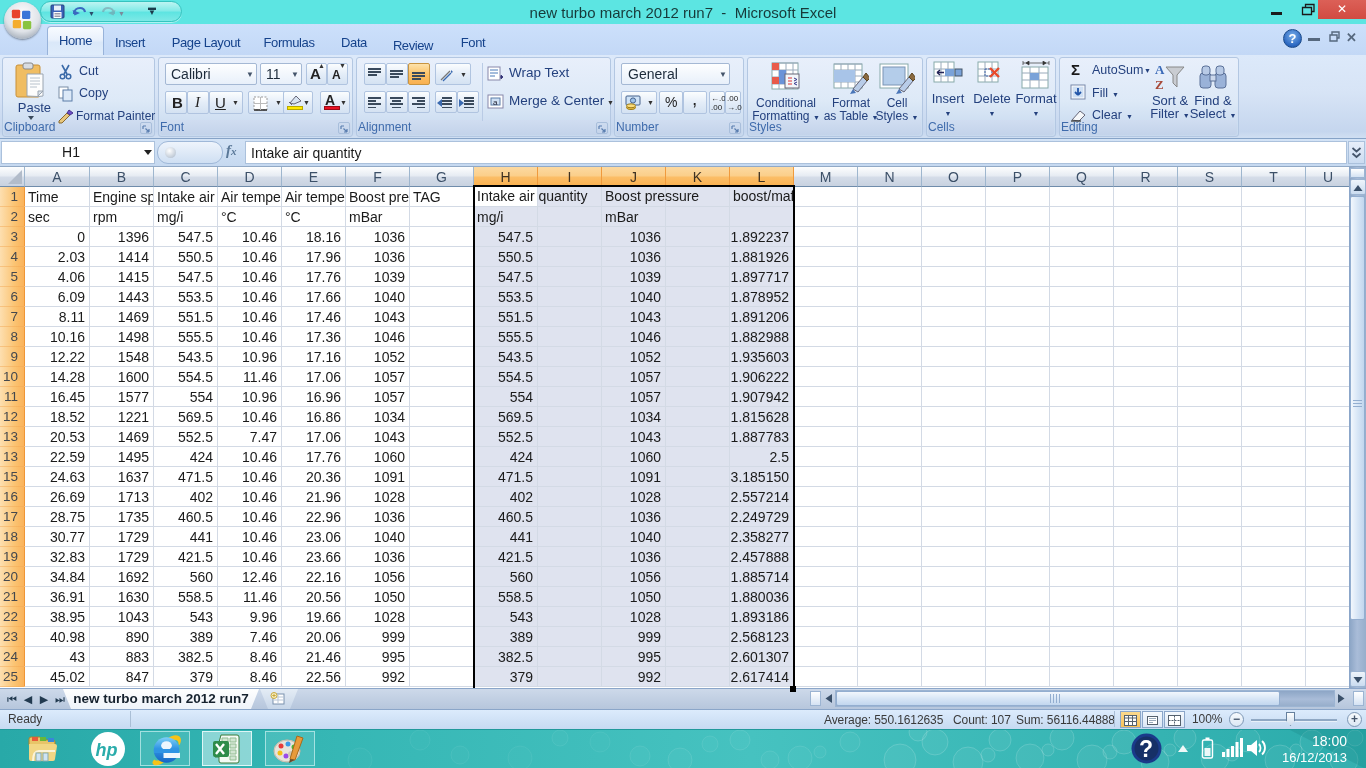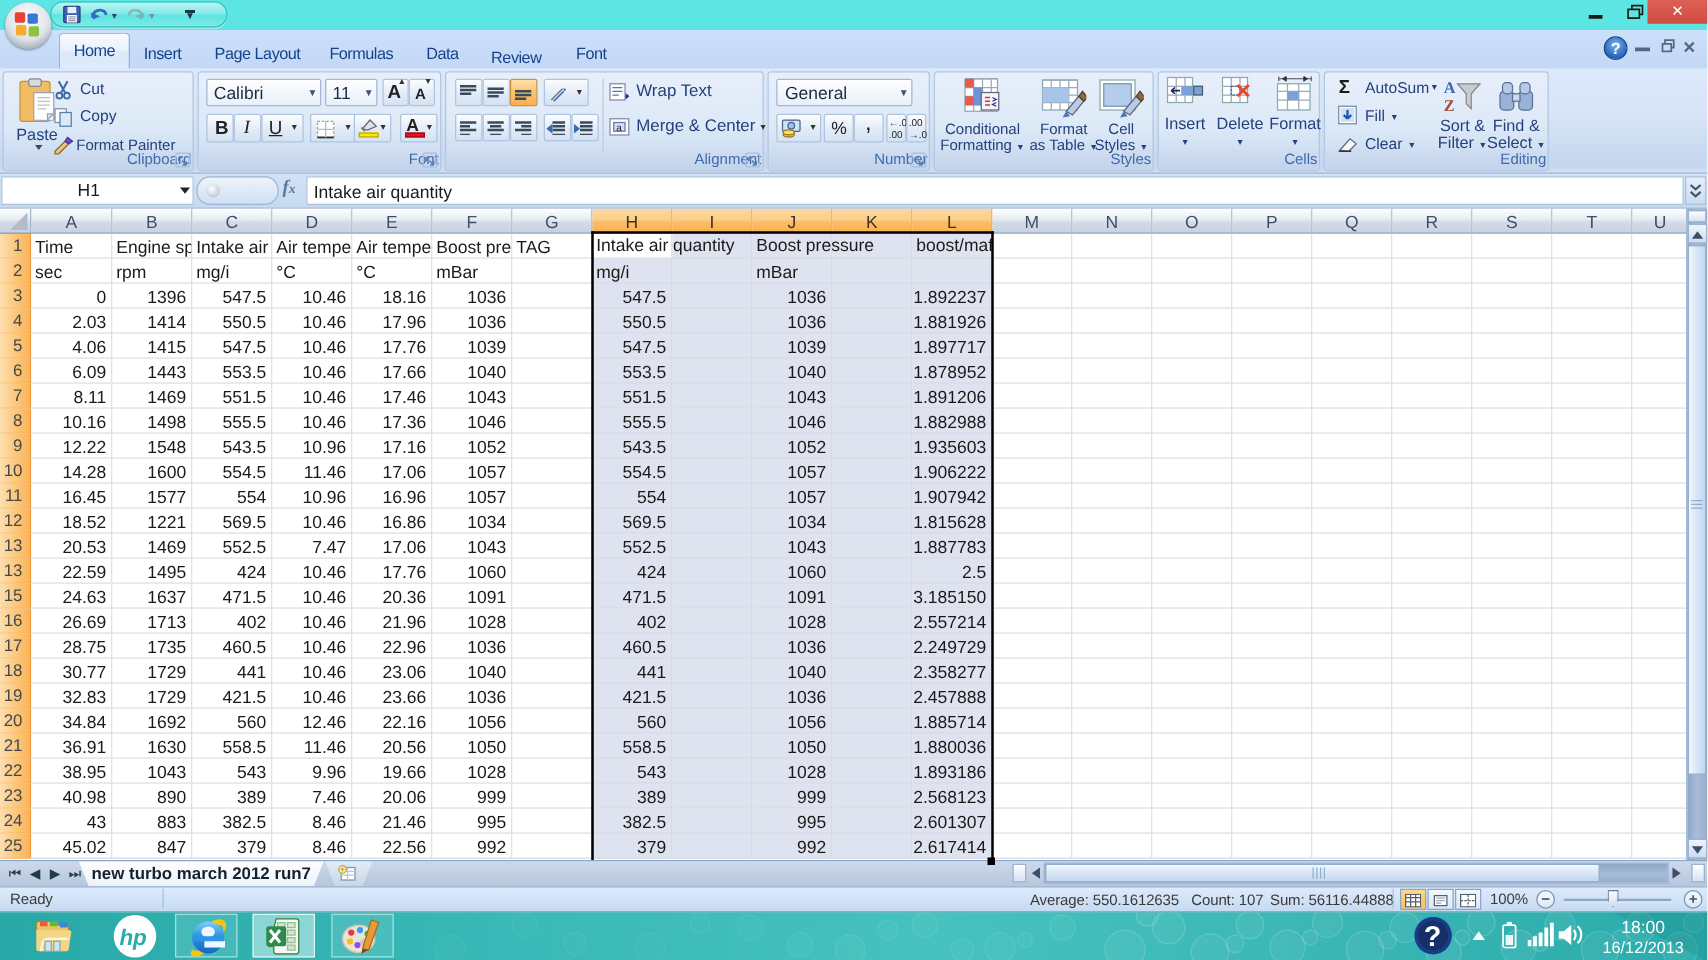--- a/index.html
+++ b/index.html
@@ -18,21 +18,21 @@
 #wclose{left:1318px;width:48px;background:linear-gradient(#dc6057,#d14b42);color:#fff;text-align:center;font-size:12px;line-height:19px}
 .bk{position:absolute;background:#1a1a1a}
 
 #tabrow{left:0;top:24px;width:1366px;height:31px;background:linear-gradient(#cce0fb,#c3d8f6)}
 .rtab{position:absolute;font-size:13px;letter-spacing:-0.4px;color:#15428b;transform:translateX(-50%)}
 #hometab{left:47px;top:26px;width:57px;height:29px;background:linear-gradient(#f8fbff,#e9f1fc 45%,#dae8f9 55%,#dfecfb);border:1px solid #98b3da;border-bottom:none;border-radius:4px 4px 0 0;text-align:center;line-height:27px;font-size:13px;letter-spacing:-0.4px;color:#15428b}
 .smwb{position:absolute;top:31px;color:#56687e;font-size:12px;line-height:12px}
 
 #ribbon{left:0;top:55px;width:1366px;height:84px;background:linear-gradient(#dce9fa,#d7e4f6 45%,#c5d6ee 92%,#d0dff2);border-bottom:1px solid #86a3c7}
 .grp{position:absolute;top:57px;height:80px;border:1px solid #b3c7e2;border-radius:3px;background:linear-gradient(#e8effb,#dde9f7 55%,#cfdff2 80%,#c8d9ee)}
-.glabel{position:absolute;bottom:1px;left:1px;width:calc(100% - 2px);height:15px;text-align:right;font-size:12px;color:#3f6bac;background:linear-gradient(#d0ddf1,#c3d3ea);border-radius:0 0 3px 3px}
+.glabel{position:absolute;bottom:1px;left:1px;width:calc(100% - 2px);height:15px;text-align:left;font-size:12px;color:#3f6bac;background:linear-gradient(#d0ddf1,#c3d3ea);border-radius:0 0 3px 3px}
 .dlaunch{position:absolute;right:2px;bottom:2px;width:12px;height:12px;border:1px solid #a8bedb;border-radius:2px;color:#4a6fa5;font-size:7px;line-height:11px;text-align:center;z-index:3}
 .combo{position:absolute;height:22px;border:1px solid #a4b8d4;border-radius:2px;background:linear-gradient(#fdfeff,#e8f0fa);font-size:14px;color:#1c2a3a}
 .combo .ar{position:absolute;right:2px;top:6px;font-size:8px;color:#44546a}
 
 #fbar{left:0;top:139px;width:1366px;height:28px;background:linear-gradient(#d3e3f6,#c6d9f0);border-bottom:1px solid #91a9c6}
 #namebox{left:1px;top:141px;width:154px;height:23px;background:#fff;border:1px solid #abc1dc;font-size:14px;color:#1a1a1a;text-align:center;text-indent:-14px;line-height:21px}
 #nbarrow{left:144px;top:150px;width:0;height:0;border-left:4px solid transparent;border-right:4px solid transparent;border-top:5px solid #222}
 #fpill{left:157px;top:141px;width:66px;height:23px;border-radius:11px;border:1px solid #9fb8d8;background:linear-gradient(#eef4fc,#cfdff2)}
 #fgrip{left:165px;top:147px;width:11px;height:11px;border-radius:50%;background:radial-gradient(circle at 40% 35%,#fff,#c2ccd8 70%,#9fabba)}
 #fx{left:226px;top:142px;font-size:15px;font-style:italic;color:#5a7898;font-family:"Liberation Serif",serif;font-weight:bold}
@@ -87,21 +87,21 @@
 #vb1{background:linear-gradient(#fbd98e,#f8c159)}
 #zoomtxt{left:1192px;top:712px}
 .zbtn{position:absolute;top:712px;width:15px;height:15px;border:1px solid #7d97b5;border-radius:50%;background:linear-gradient(#f7fafd,#dce8f4);color:#44546a;font-size:12px;line-height:13px;text-align:center;font-weight:bold}
 #ztrack{left:1251px;top:719px;width:86px;height:2px;background:#8fa8c4;box-shadow:0 1px 0 #e8f1f9}
 #zthumb{left:1286px;top:712px;width:9px;height:14px;background:linear-gradient(#fdfefe,#cfdded);border:1px solid #66809e;clip-path:polygon(0 0,100% 0,100% 60%,50% 100%,0 60%)}
 
 #taskbar{left:0;top:729px;width:1366px;height:39px;background:linear-gradient(90deg,#28a9a8,#36b7b5 25%,#46c2c0 55%,#35b3b2 85%,#2aabab);border-top:1px solid #21999a;overflow:hidden}
 .tbtn{position:absolute;top:731px;width:50px;height:35px;border:1px solid rgba(225,250,250,.6);background:rgba(195,240,240,.15)}
 #tbexcel{background:rgba(228,250,250,.5);border-color:rgba(235,252,252,.85)}
 .ticon{position:absolute}
-#tclock{position:absolute;left:1282px;top:733px;color:#fff;font-size:13px;text-align:center;line-height:16px}
+#tclock{position:absolute;left:1282px;top:733px;color:#fff;font-size:13px;text-align:right;line-height:16px}
 </style></head>
 <body>
 <div id="screen">
 <div class="abs" id="taskbar">
 <svg width="1366" height="39" viewBox="0 0 1366 39" style="position:absolute;left:0;top:0">
 <g fill="rgba(255,255,255,.05)" stroke="rgba(255,255,255,.16)">
 <circle cx="900" cy="30" r="16"></circle>
           <circle cx="935" cy="12" r="13"></circle>
           <circle cx="968" cy="32" r="15"></circle>
           <circle cx="1000" cy="10" r="11"></circle>
@@ -232,20 +232,21 @@
     </div>
 <div class="abs ticon" style="left:1246px;top:738px">
       <svg width="22" height="20" viewBox="0 0 22 20">
         <path d="M1 7h4l6-5v16l-6-5H1z" fill="#fff"></path>
         <path d="M13 6c2 2 2 6 0 8M16 3c4 3.5 4 10 0 13.5" stroke="#fff" stroke-width="1.8" fill="none"></path>
       </svg>
     </div>
 <div id="tclock"><span style="font-size:14px">18:00</span><br>16/12/2013</div>
 
 <div class="abs" id="titlebar"></div>
+<div class="abs" id="title">new turbo march 2012 run7&nbsp; -&nbsp; Microsoft Excel</div>
 <div class="abs" id="qat"></div>
 <div class="abs" style="left:50px;top:4px;z-index:5">
       <svg width="15" height="15" viewBox="0 0 15 15">
         <rect x="1" y="1" width="13" height="13" rx="1" fill="#3a62b8" stroke="#26437e"></rect>
         <rect x="4" y="1.5" width="7" height="5" fill="#e8eef8"></rect>
         <rect x="3.5" y="8" width="8" height="6" fill="#fff"></rect>
         <path d="M4.5 9.5h6M4.5 11h6M4.5 12.5h6" stroke="#99a"></path>
       </svg>
     </div>
 <div class="abs" style="left:71px;top:4px;z-index:5">
@@ -320,24 +321,24 @@
         </svg>
       </div>
   <div class="nob" style="left:10px;top:4px;width:38px;height:64px">
     <svg width="36" height="38" viewBox="0 0 36 38">
           <rect x="3" y="3" width="24" height="32" rx="2" fill="#f0bd62" stroke="#c89038"></rect>
           <rect x="10" y="1" width="10" height="6" rx="2" fill="#d8dce2" stroke="#888"></rect>
           <path d="M14 12h16v22l-5 .5L14 34z" fill="#fdfdfd" stroke="#9aa4b0"></path>
           <path d="M25 34v-5h5z" fill="#dce4ec" stroke="#9aa4b0"></path>
           <path d="M17 16h10M17 19h10M17 22h10M17 25h7" stroke="#b8c2cc"></path>
         </svg>
-    <div style="position:absolute;left:0px;top:38px;width:38px;text-align:left;font-size:13px;color:#24417e">Paste</div>
+    <div style="position:absolute;left:0px;top:38px;width:38px;text-align:right;font-size:13px;color:#24417e">Paste</div>
     <div style="position:absolute;left:15px;top:54px;width:0;height:0;border-left:3.5px solid transparent;border-right:3.5px solid transparent;border-top:4px solid #3a4a5c"></div>
   </div>
-  <div class="nob" style="left:38px;top:6px;width:100px;height:62px;font-size:12.5px;color:#24417e;white-space:nowrap">
+  <div class="nob" style="left:53px;top:6px;width:100px;height:62px;font-size:12.5px;color:#24417e;white-space:nowrap">
     <svg width="16" height="16" viewBox="0 0 16 16" style="position:absolute;left:2px;top:0">
           <path d="M4 1l5 9M11 1L6 10" stroke="#3a6aa8" stroke-width="1.6" fill="none"></path>
           <circle cx="4.5" cy="12.5" r="2.3" fill="none" stroke="#3a6aa8" stroke-width="1.5"></circle>
           <circle cx="10.5" cy="12.5" r="2.3" fill="none" stroke="#3a6aa8" stroke-width="1.5"></circle>
         </svg>
     <span style="position:absolute;left:23px;top:0">Cut</span>
     <svg width="16" height="16" viewBox="0 0 16 16" style="position:absolute;left:2px;top:22px">
           <rect x="1" y="1" width="9" height="11" fill="#fff" stroke="#7a8ea6"></rect>
           <rect x="5" y="4" width="9" height="11" fill="#dce9f8" stroke="#5b7da8"></rect>
         </svg>

